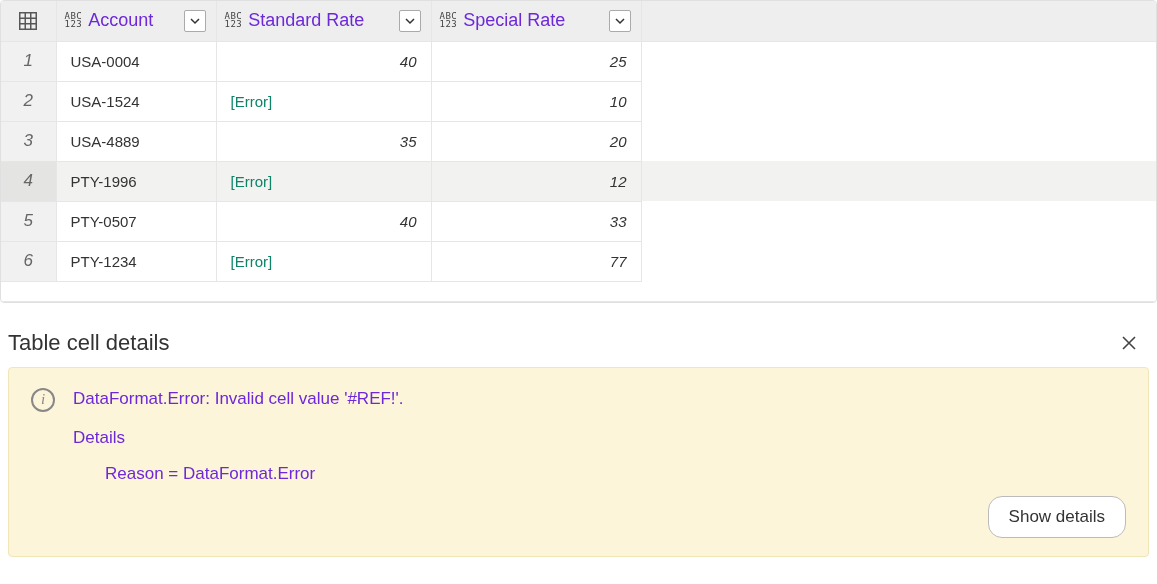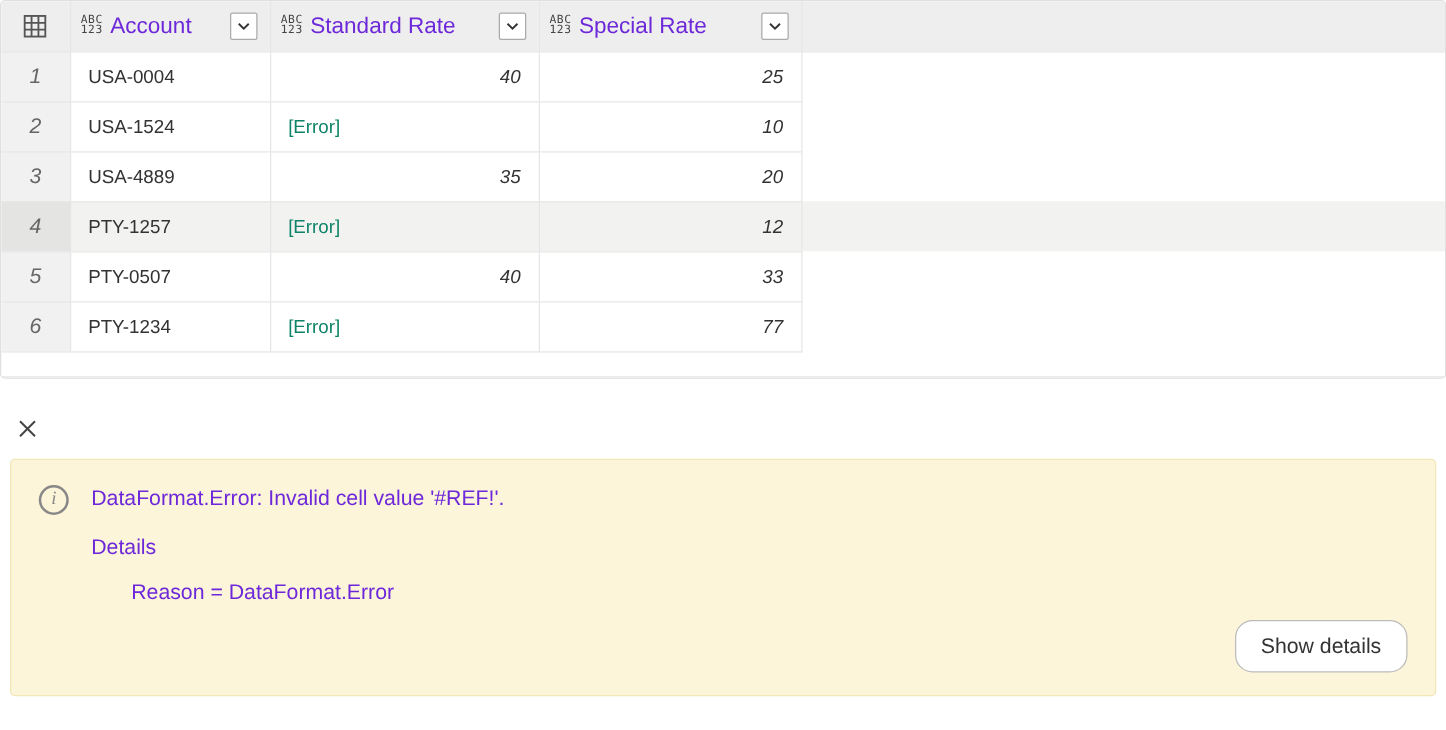--- a/index.html
+++ b/index.html
@@ -223,21 +223,21 @@
               <div class="cell txt-right">35</div>
             </td>
             <td>
               <div class="cell txt-right">20</div>
             </td>
             <td style="border-bottom: none;"></td>
           </tr>
           <tr class="selected">
             <td class="rowidx">4</td>
             <td>
-              <div class="cell">PTY-1257</div>
+              <div class="cell">PTY-1996</div>
             </td>
             <td>
               <div class="cell error-txt">[Error]</div>
             </td>
             <td>
               <div class="cell txt-right">12</div>
             </td>
             <td style="border-bottom: none;"></td>
           </tr>
           <tr>
@@ -268,20 +268,21 @@
           </tr>
           <tr class="empty-row">
             <td colspan="5"></td>
           </tr>
         </tbody>
     </table>
   </div>
 
   <div class="details-panel">
     <div class="details-head">
+      <h2>Table cell details</h2>
       <div class="close-x">
         <svg viewBox="0 0 16 16" width="16" height="16">
           <path d="M2 2 L14 14 M14 2 L2 14" stroke="#444" stroke-width="1.6" fill="none"></path>
         </svg>
       </div>
     </div>
     <div class="details-body">
       <div class="info-row">
         <div class="info-icon"></div>
         <div class="msg-block">

